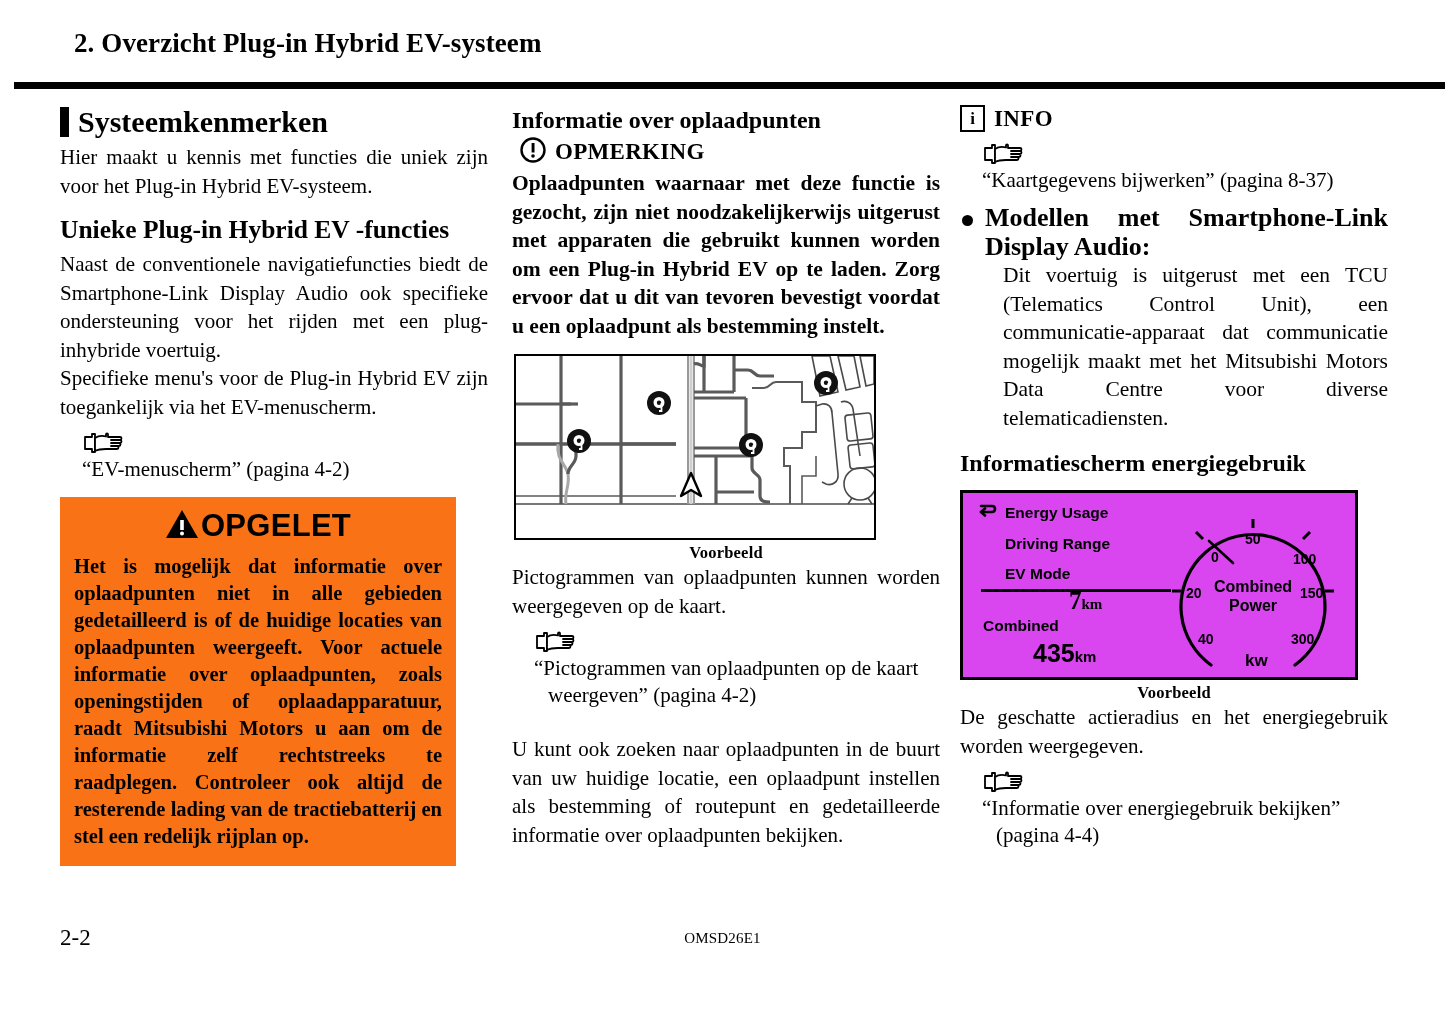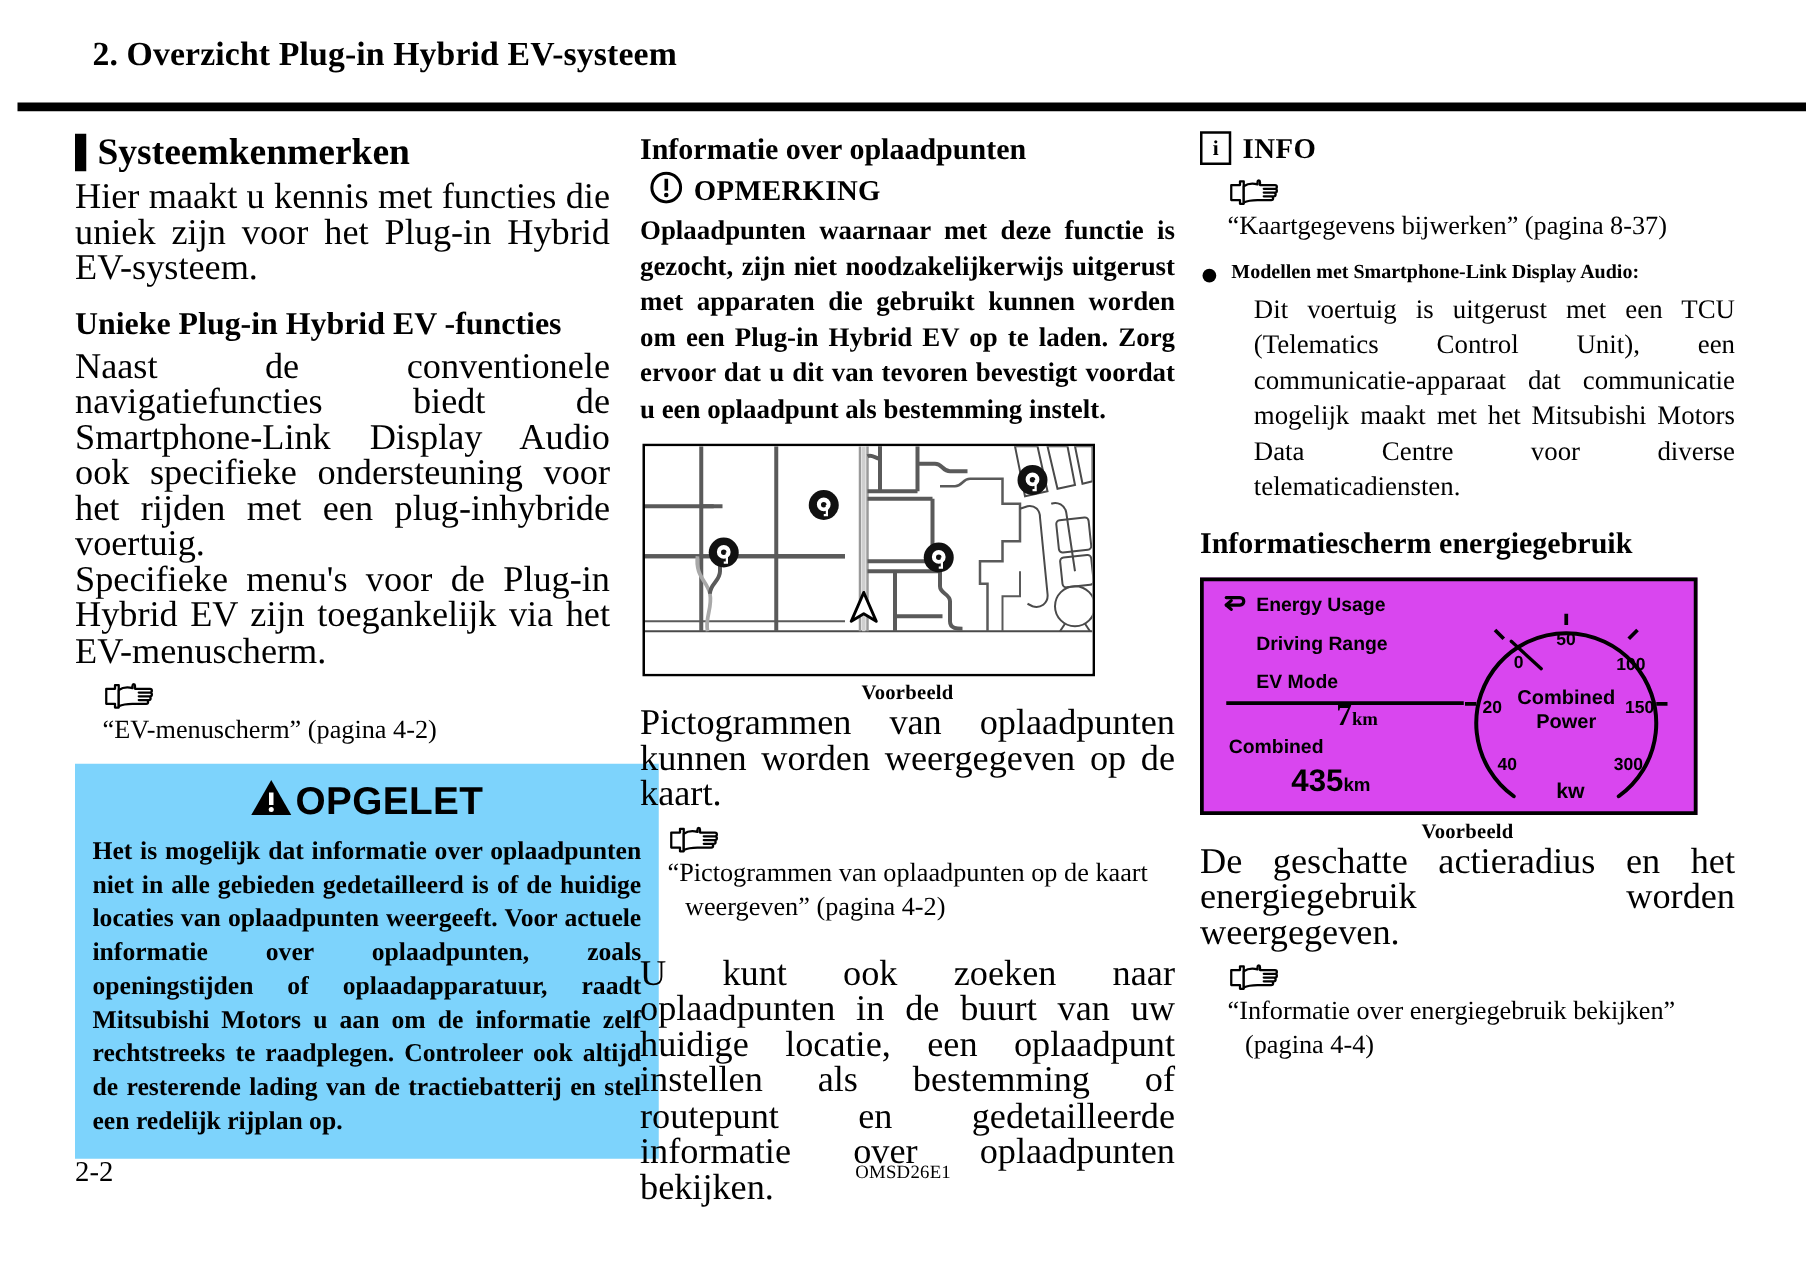--- a/index.html
+++ b/index.html
@@ -46,21 +46,21 @@
     position: absolute;
     top: 105px;
     width: 428px;
   }
   #col-1 { left: 60px; }
   #col-2 { left: 512px; }
   #col-3 { left: 960px; }
 
   
   .body-text {
-    font-size: 29px;
+    font-size: 21px;
     line-height: 28.5px;
     text-align: justify;
     text-justify: inter-word;
     margin: 0 0 0 0;
   }
   .body-text.last-left { text-align-last: left; }
 
   .h1-bar {
     display: flex;
     align-items: center;
@@ -110,24 +110,24 @@
   }
   .ref .ref-text {
     font-size: 21px;
     line-height: 27px;
   }
   .ref .ref-text .cont { display: block; padding-left: 14px; }
 
   
   #caution-box {
     margin-top: 14px;
-    background: #7dd3fc;
+    background: #f97316;
     padding: 12px 14px 16px 14px;
     box-sizing: border-box;
-    width: 467px;
+    width: 396px;
   }
   #caution-heading {
     display: flex;
     align-items: center;
     justify-content: center;
     margin-bottom: 10px;
   }
   #caution-heading .tri { margin-right: 2px; }
   #caution-heading .word {
     font-family: "Liberation Sans", sans-serif;
@@ -199,21 +199,21 @@
   .bullet-item .dot {
     flex: none;
     width: 11px;
     height: 11px;
     border-radius: 50%;
     background: #000;
     margin: 11px 12px 0 2px;
   }
   .bullet-item .bi-body { flex: 1; }
   .bullet-item .bi-title {
-    font-size: 16px;
+    font-size: 26px;
     line-height: 28.5px;
     font-weight: bold;
     text-align: justify;
   }
   .bullet-item .bi-text {
     font-size: 21.5px;
     line-height: 28.5px;
     text-align: justify;
     padding-left: 18px;
   }

